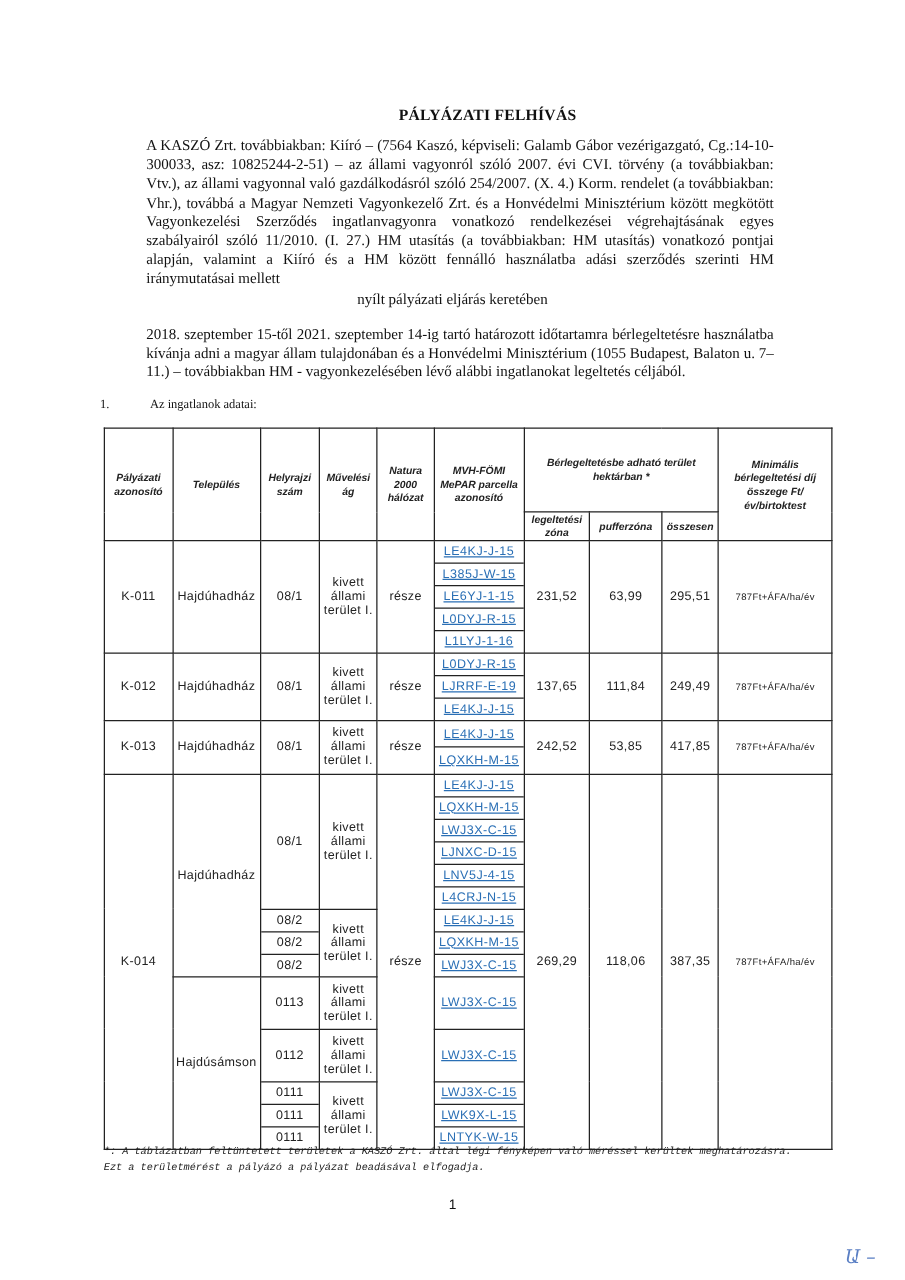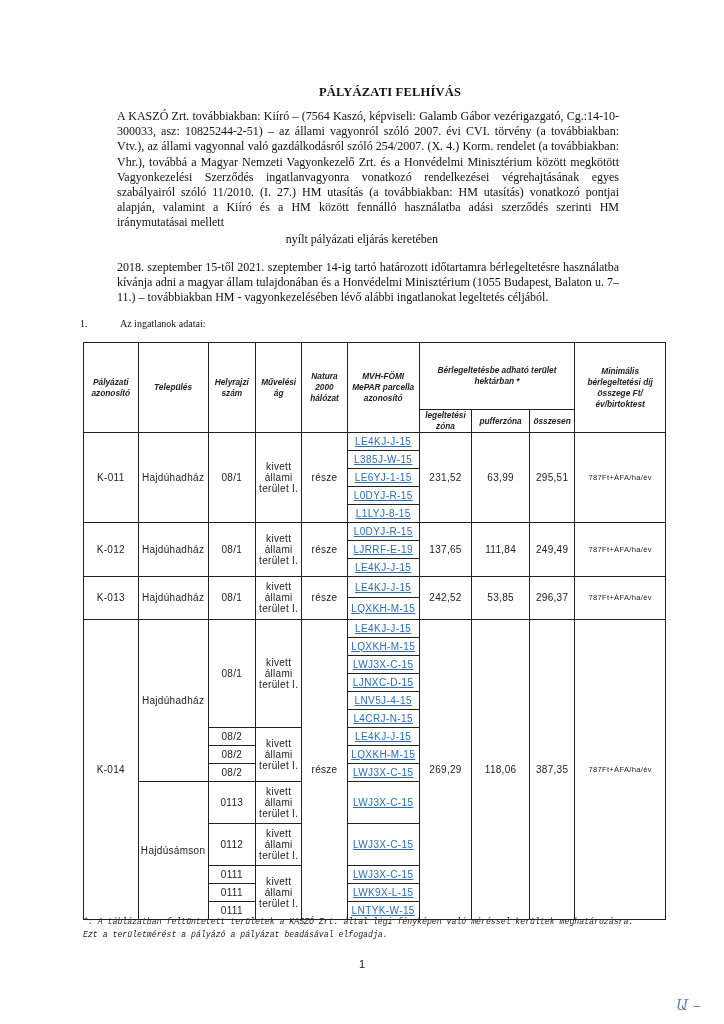--- a/index.html
+++ b/index.html
@@ -86,21 +86,21 @@
             <div class="parcel">
               <a href="#">L385J-W-15</a>
             </div>
             <div class="parcel">
               <a href="#">LE6YJ-1-15</a>
             </div>
             <div class="parcel">
               <a href="#">L0DYJ-R-15</a>
             </div>
             <div class="parcel">
-              <a href="#">L1LYJ-8-15</a>
+              <a href="#">L1LYJ-1-16</a>
             </div>
           </div>
         </td>
         <td class="cell-text">231,52</td>
         <td class="cell-text">63,99</td>
         <td class="cell-text">295,51</td>
         <td class="cell-text small">787Ft+ÁFA/ha/év</td>
       </tr>
       <tr style="height: 51.9px;">
         <td class="cell-text">K-012</td>
@@ -137,21 +137,21 @@
             <div class="parcel">
               <a href="#">LE4KJ-J-15</a>
             </div>
             <div class="parcel">
               <a href="#">LQXKH-M-15</a>
             </div>
           </div>
         </td>
         <td class="cell-text">242,52</td>
         <td class="cell-text">53,85</td>
-        <td class="cell-text">296,37</td>
+        <td class="cell-text">417,85</td>
         <td class="cell-text small">787Ft+ÁFA/ha/év</td>
       </tr>
       <tr style="height: 103.8px;">
         <td rowspan="5" class="cell-text">K-014</td>
         <td rowspan="2" class="cell-text">Hajdúhadház</td>
         <td class="cell-text" style="height: 1px;">
           <div class="hrsz-stack">
             <div class="hrsz">08/1</div>
           </div>
         </td>

